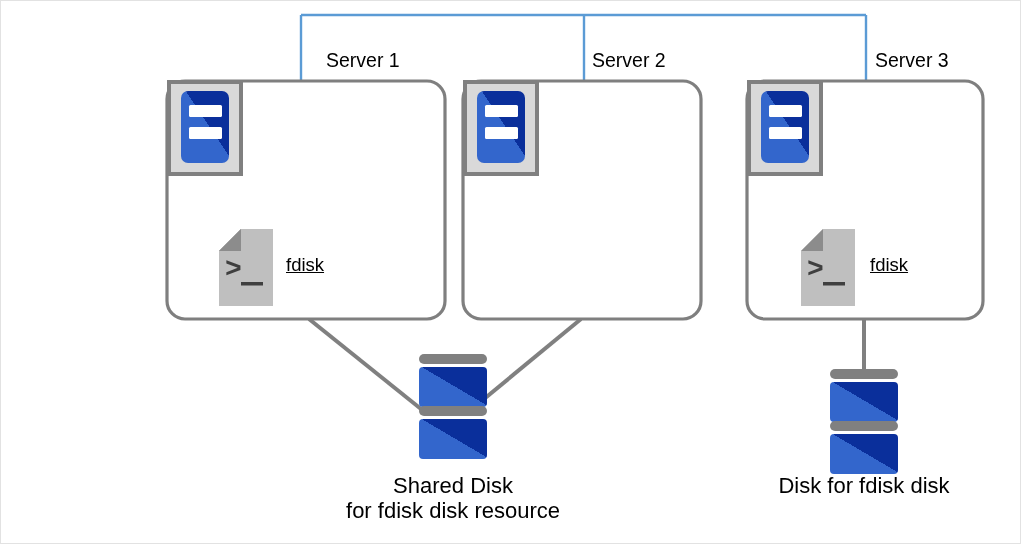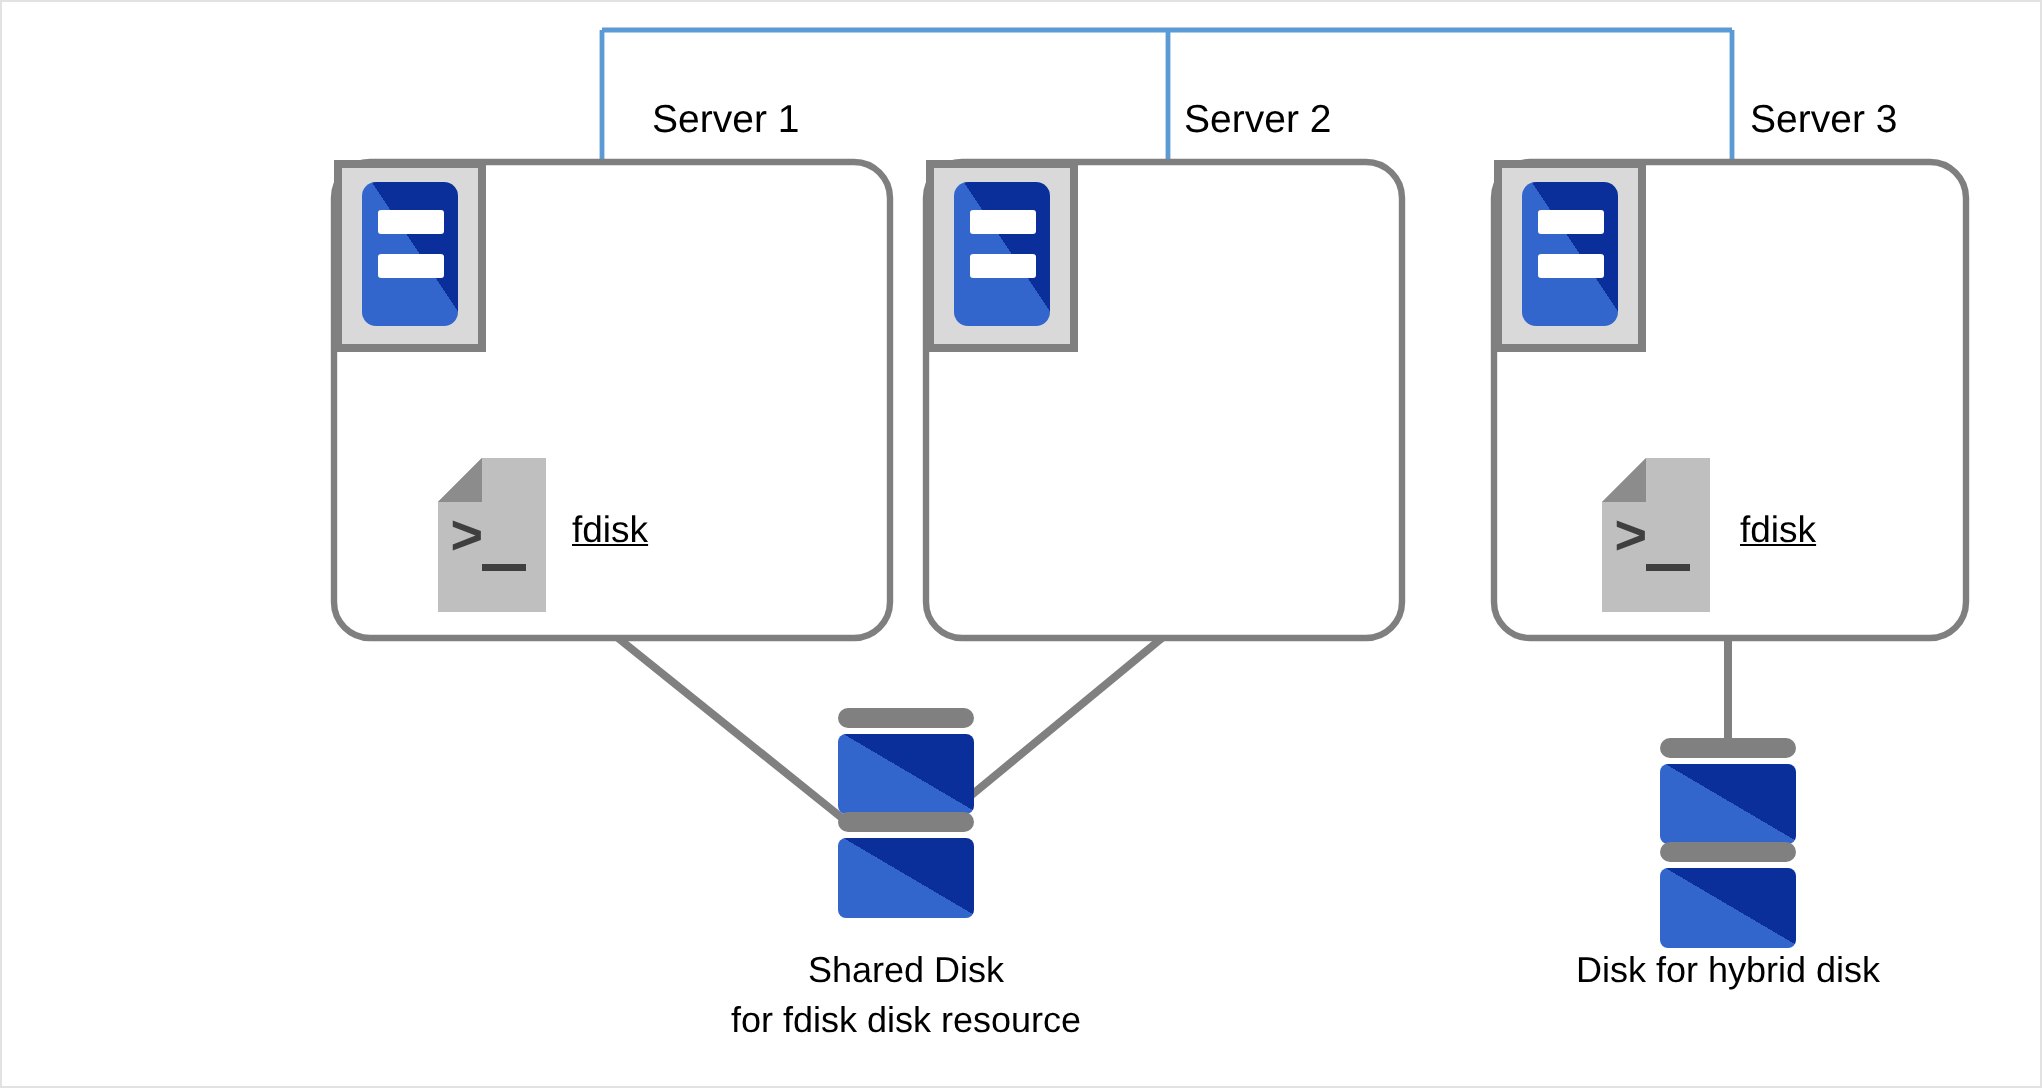--- a/index.html
+++ b/index.html
@@ -34,21 +34,21 @@
     font-size: 19.5px;
     line-height: 22px;
   }
   .fdisk-label {
     font-size: 18.5px;
     line-height: 21px;
     text-decoration: underline;
   }
   .caption {
     position: absolute;
-    font-size: 18px;
+    font-size: 22px;
     line-height: 25px;
     text-align: center;
     color: #000000;
   }
 </style>
 </head>
 <body>
 
 <div id="canvas">
 
@@ -150,16 +150,16 @@
 
   <div class="label fdisk-label" style="left:285px; top:253px;">fdisk</div>
   <div class="label fdisk-label" style="left:869px; top:253px;">fdisk</div>
 
   <div class="caption" style="left:302px; top:472px; width:300px;">
     <div>Shared Disk</div>
     <div>for fdisk disk resource</div>
   </div>
 
   <div class="caption" style="left:738px; top:472px; width:250px;">
-    <div>Disk for hybrid disk</div>
+    <div>Disk for fdisk disk</div>
   </div>
 
 </div>
 
 </body></html>

